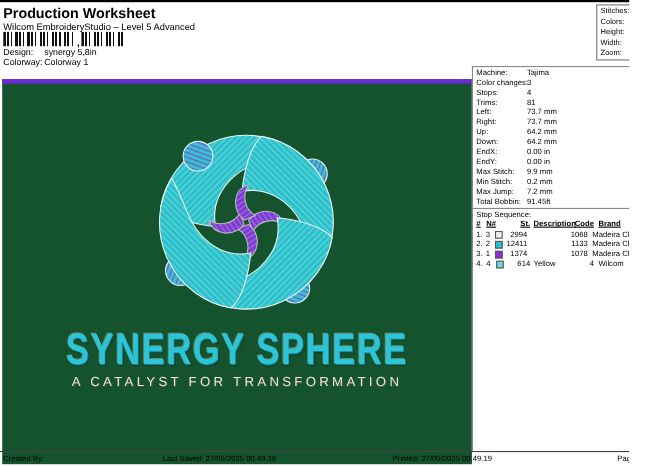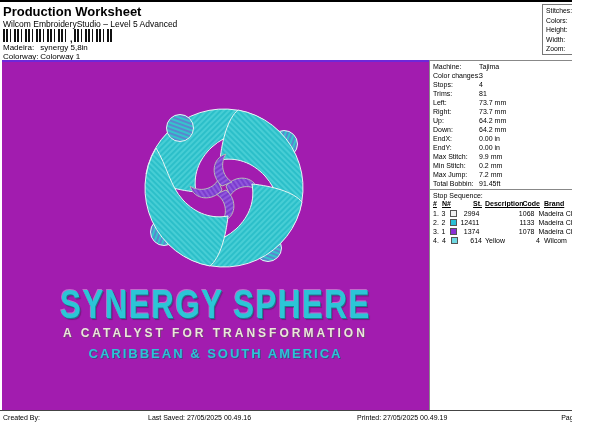--- a/index.html
+++ b/index.html
@@ -21,33 +21,33 @@
   .design-row { top:41px; }
   .colorway-row { top:50px;text-align:center; }
   .stats-box {
     position:absolute; left:542px; top:2px; width:56px; height:51px;
     border:1px solid #777; box-sizing:border-box; padding:1px 0 0 3px; font-size:6.8px;
   }
   .stats-box .srow { line-height:9.6px; white-space:nowrap; }
   .stats-box .k { display:inline-block; width:29px; }
   
   .canvas {
-    position:absolute; left:2px; top:58px; width:427px; height:350px;
-    background:#a21caf; border-top:2px solid #6d28d9; box-sizing:border-box; overflow:hidden;
+    position:absolute; left:2px; top:70px; width:427px; height:350px;
+    background:#14532d; border-top:4px solid #6d28d9; box-sizing:border-box; overflow:hidden;
   }
   .logo-svg { position:absolute; left:130px; top:34px; }
   .logo-title {
     position:absolute; top:220px; left:0; width:100%; text-align:center;
     font-size:40px; font-weight:700; letter-spacing:2px; white-space:nowrap;
     color:#2cc5d7; transform:scaleX(0.78);
     text-shadow:1px 1px 0 #17808d, 2px 2px 1px rgba(0,0,0,0.25), -1px -1px 0 rgba(255,255,255,0.35);
   }
   .logo-subtitle {
     position:absolute; top:264px; left:0; width:100%; text-align:center;
-    font-size:12px; font-weight:700; letter-spacing:3px; white-space:nowrap;
+    font-size:12px; font-weight:400; letter-spacing:3px; white-space:nowrap;
     color:#eae7da; text-shadow:1px 1px 0 rgba(90,90,80,0.55);
   }
   .logo-region {
     position:absolute; top:284px; left:0; width:100%; text-align:center;
     font-size:13px; font-weight:700; letter-spacing:2px; white-space:nowrap;
     color:#2bc4d6; text-shadow:1px 1px 0 rgba(15,95,105,0.6);
   }
   
   .panel {
     position:absolute; left:429px; top:58px; width:171px; height:350px;
@@ -86,21 +86,21 @@
 <div class="page">
 
   <div class="title">Production Worksheet</div>
   <div class="subtitle">Wilcom EmbroideryStudio – Level 5 Advanced</div>
   <div class="barcode">
     <div class="bars b1"></div>
     <span class="bc-comma">,</span>
     <div class="bars b2"></div>
   </div>
   <div class="kv design-row">
-    <span class="k">Madeira:</span>
+    <span class="k">Design:</span>
     <span class="v">synergy 5,8in</span>
   </div>
   <div class="kv colorway-row">
     <span class="k">Colorway:</span>
     <span class="v">Colorway 1</span>
   </div>
 
   <div class="stats-box">
     <div class="srow"><span class="k">Stitches:</span><span class="v">17395</span></div>
     <div class="srow"><span class="k">Colors:</span><span class="v">4</span></div>
@@ -131,21 +131,20 @@
           <circle cx="60" cy="-44" r="13.5" fill="url(#ph)" stroke="#e8f4f4" stroke-width="1"></circle>
         </g>
       </defs>
       <use href="#arm" transform="rotate(0)"></use>
       <use href="#arm" transform="rotate(90)"></use>
       <use href="#arm" transform="rotate(180)"></use>
       <use href="#arm" transform="rotate(270)"></use>
     </svg>
     <div class="logo-title">SYNERGY SPHERE</div>
     <div class="logo-subtitle">A CATALYST FOR TRANSFORMATION</div>
-    <div class="logo-region">CARIBBEAN &amp; SOUTH AMERICA</div>
   </div>
 
   <div class="panel">
     <div style="padding-top:1px;">
       <div class="mrow"><span class="k">Machine:</span><span class="v">Tajima</span></div>
       <div class="mrow"><span class="k">Color changes:</span><span class="v">3</span></div>
       <div class="mrow"><span class="k">Stops:</span><span class="v">4</span></div>
       <div class="mrow"><span class="k">Trims:</span><span class="v">81</span></div>
       <div class="mrow"><span class="k">Left:</span><span class="v">73.7 mm</span></div>
       <div class="mrow"><span class="k">Right:</span><span class="v">73.7 mm</span></div>

